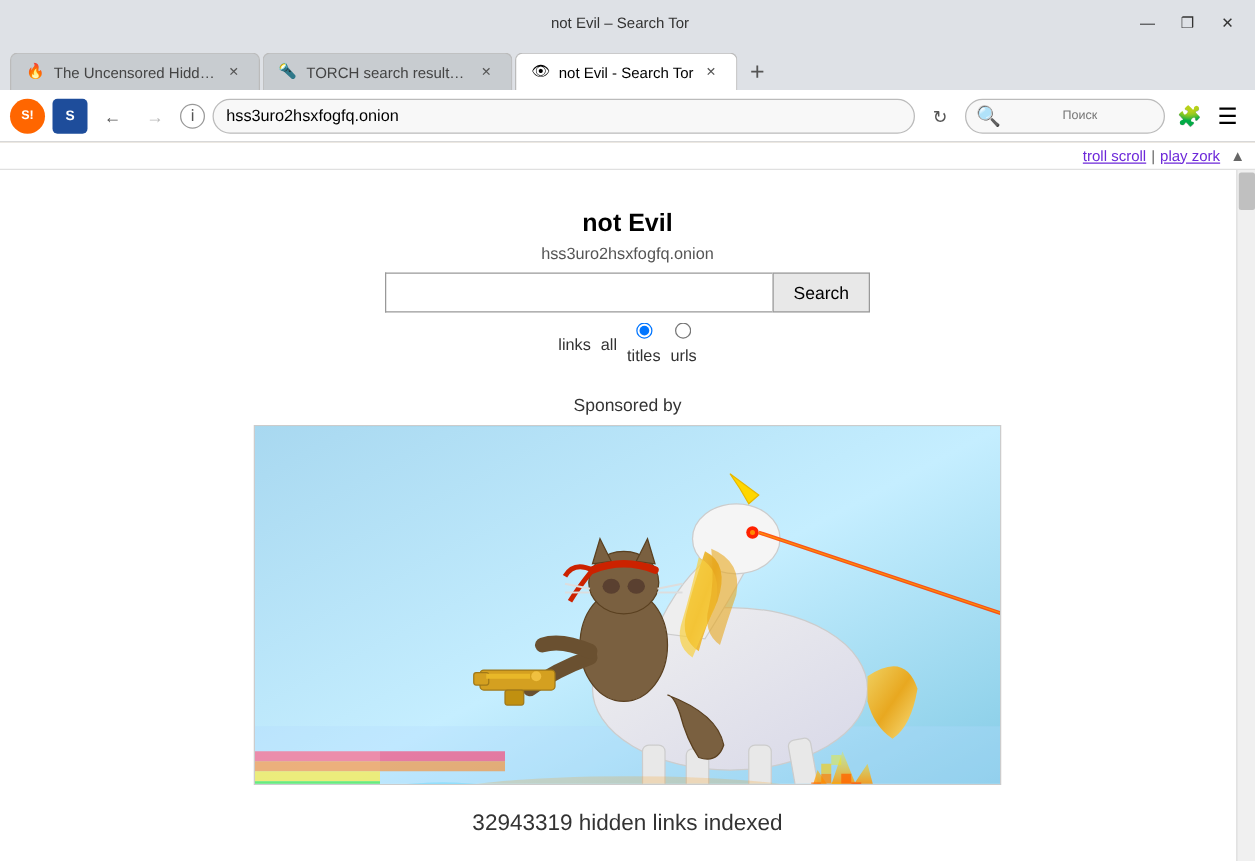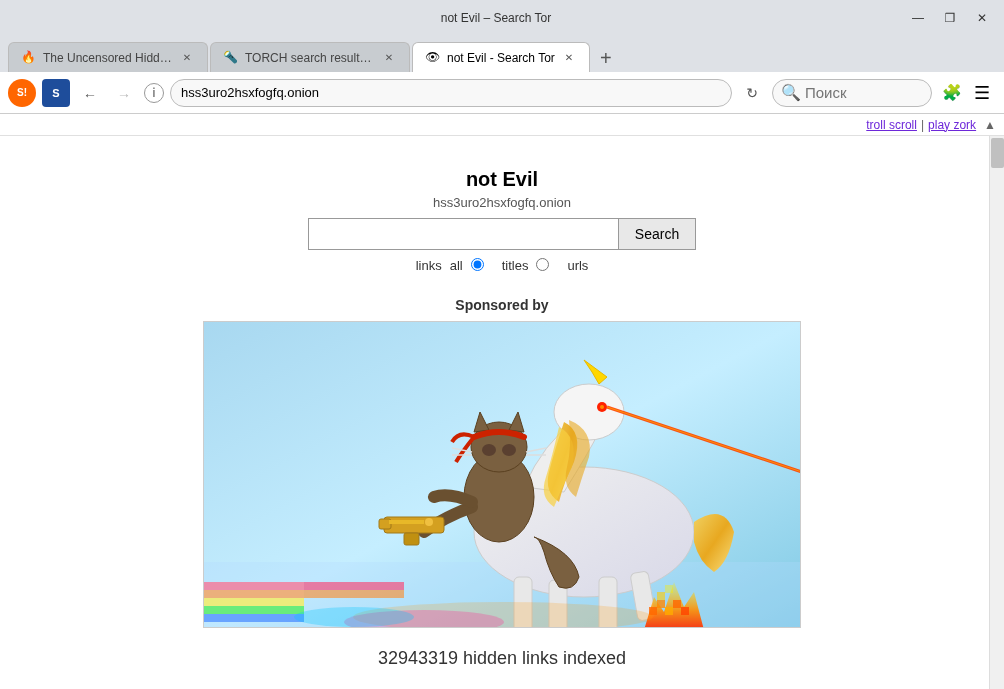--- a/index.html
+++ b/index.html
@@ -72,21 +72,21 @@
       flex: 1; height: 28px; border: 1px solid #bbb; border-radius: 14px;
       padding: 0 10px; font-size: 13px; outline: none; background: #f8f8f8;
     }
     .refresh-btn { font-size: 14px; }
     .search-box {
       display: flex; align-items: center; border: 1px solid #bbb;
       border-radius: 14px; background: #f8f8f8; padding: 0 8px;
       height: 28px; width: 160px; gap: 4px;
     }
     .search-box input {
-      border: none; background: none; outline: none; font-size: 15px; width: 100%;
+      border: none; background: none; outline: none; font-size: 10px; width: 100%; text-align: center;
     }
     .extensions-area { display: flex; gap: 2px; align-items: center; }
     .ext-btn {
       width: 28px; height: 28px; border: none; background: none;
       cursor: pointer; border-radius: 50%; display: flex;
       align-items: center; justify-content: center;
     }
 
     
     .utility-bar {
@@ -115,23 +115,23 @@
       padding: 0 8px; font-size: 14px; outline: none;
     }
     .search-button {
       height: 32px; padding: 0 16px; background: #e8e8e8;
       border: 1px solid #999; cursor: pointer; font-size: 14px;
     }
     .search-options {
       display: flex; align-items: center; gap: 8px; margin-top: 8px;
       font-size: 13px; color: #333;
     }
-    .radio-group { display: flex; align-items: flex-start; gap: 18px; }
+    .radio-group { display: flex; align-items: center; gap: 6px; flex-direction: column; }
     .sponsored-label {
-      margin-top: 24px; font-size: 14px; color: #333; font-weight: bold;
+      margin-top: 24px; font-size: 14px; color: #333;
     }
     .cat-unicorn-img {
       width: 598px; height: 315px; margin-top: 8px;
       background: linear-gradient(135deg, #87ceeb 0%, #b0e0ff 30%, #d4f0ff 50%, #87ceeb 100%);
       position: relative; overflow: hidden; border: 1px solid #ccc;
     }
     .footer-text {
       margin-top: 20px; font-size: 18px; color: #333; margin-bottom: 20px;
     }
 

